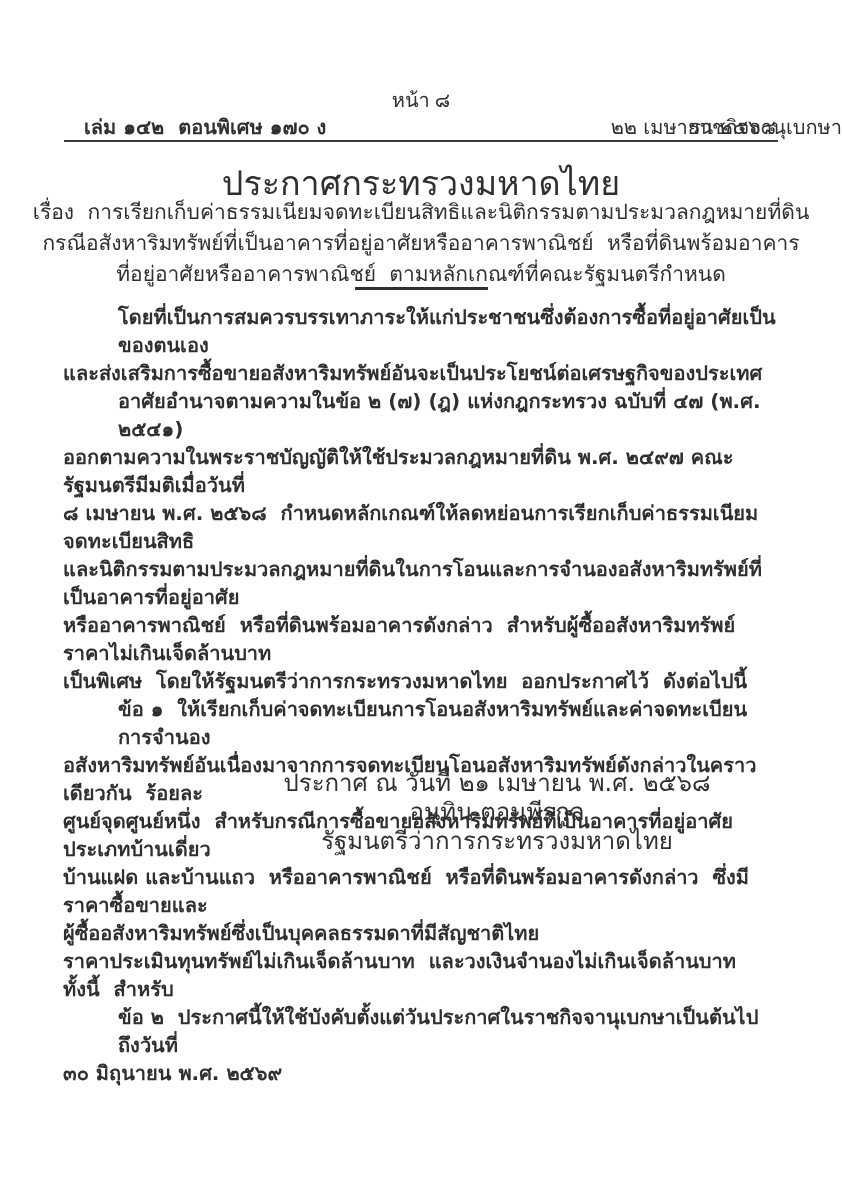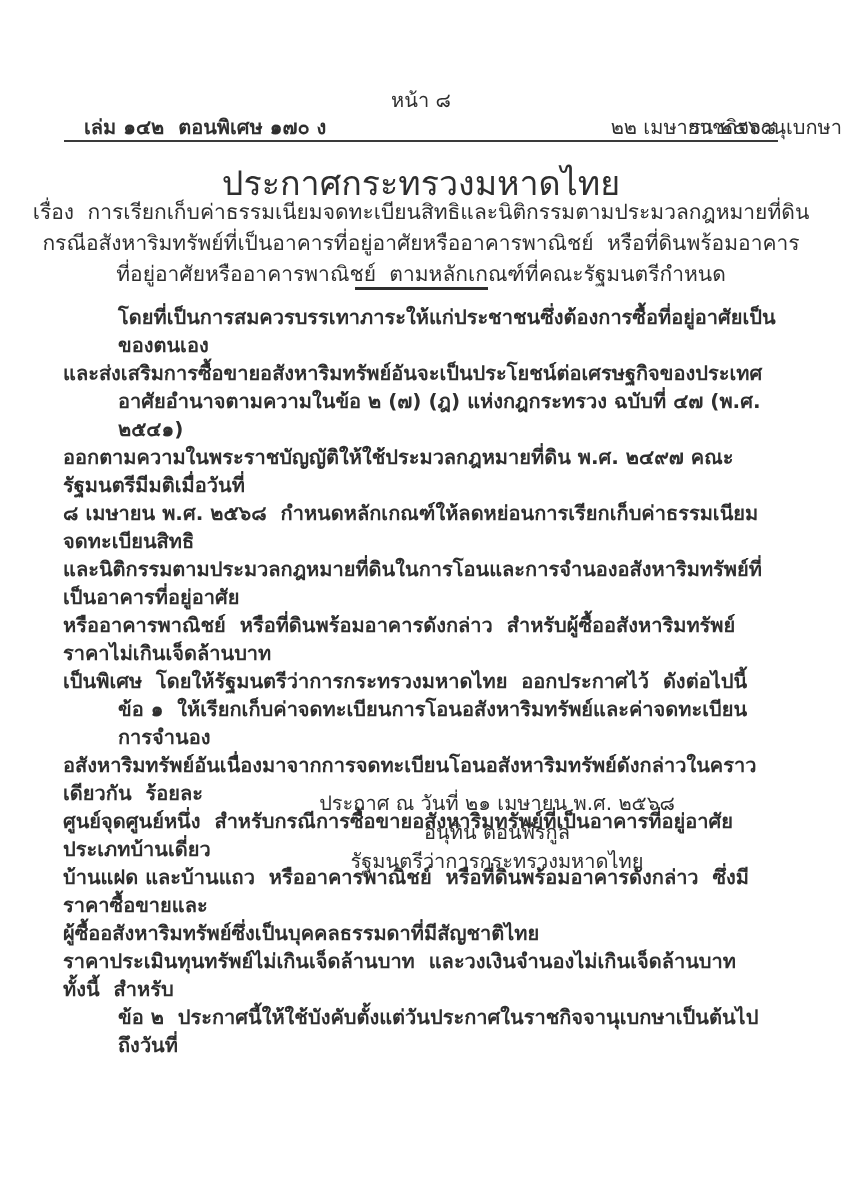--- a/index.html
+++ b/index.html
@@ -21,20 +21,21 @@
     overflow: hidden;
   }
   .page-label {
     position: absolute;
     top: 84px;
     left: 0;
     width: 842px;
     text-align: center;
     font-size: 20px;
     white-space: pre-wrap;
+    font-family: Liberation Serif, serif;
   }
   .header-row {
     position: absolute;
     top: 111px;
     left: 0;
     width: 842px;
     height: 26px;
     font-size: 20px;
   }
   .hr-left {
@@ -103,25 +104,25 @@
     font-weight: bold;
   }
   .body-line {
     white-space: pre-wrap;
   }
   .body-line.indent {
     padding-left: 55px;
   }
   .signature {
     position: absolute;
-    top: 789px;
+    top: 769px;
     left: 152px;
     width: 690px;
     text-align: center;
-    font-size: 20px;
+    font-size: 24px;
     line-height: 29px;
   }
   .signature div {
     white-space: pre-wrap;
   }
 </style>
 </head>
 <body>
 
 <div class="page">
@@ -155,20 +156,21 @@
       <div class="body-line">และนิติกรรมตามประมวลกฎหมายที่ดินในการโอนและการจำนองอสังหาริมทรัพย์ที่เป็นอาคารที่อยู่อาศัย</div>
       <div class="body-line">หรืออาคารพาณิชย์  หรือที่ดินพร้อมอาคารดังกล่าว  สำหรับผู้ซื้ออสังหาริมทรัพย์ราคาไม่เกินเจ็ดล้านบาท</div>
       <div class="body-line">เป็นพิเศษ  โดยให้รัฐมนตรีว่าการกระทรวงมหาดไทย  ออกประกาศไว้  ดังต่อไปนี้</div>
       <div class="body-line indent">ข้อ ๑  ให้เรียกเก็บค่าจดทะเบียนการโอนอสังหาริมทรัพย์และค่าจดทะเบียนการจำนอง</div>
       <div class="body-line">อสังหาริมทรัพย์อันเนื่องมาจากการจดทะเบียนโอนอสังหาริมทรัพย์ดังกล่าวในคราวเดียวกัน  ร้อยละ</div>
       <div class="body-line">ศูนย์จุดศูนย์หนึ่ง  สำหรับกรณีการซื้อขายอสังหาริมทรัพย์ที่เป็นอาคารที่อยู่อาศัยประเภทบ้านเดี่ยว</div>
       <div class="body-line">บ้านแฝด และบ้านแถว  หรืออาคารพาณิชย์  หรือที่ดินพร้อมอาคารดังกล่าว  ซึ่งมีราคาซื้อขายและ</div>
       <div class="body-line">ผู้ซื้ออสังหาริมทรัพย์ซึ่งเป็นบุคคลธรรมดาที่มีสัญชาติไทย</div>
       <div class="body-line">ราคาประเมินทุนทรัพย์ไม่เกินเจ็ดล้านบาท  และวงเงินจำนองไม่เกินเจ็ดล้านบาท  ทั้งนี้  สำหรับ</div>
       <div class="body-line indent">ข้อ ๒  ประกาศนี้ให้ใช้บังคับตั้งแต่วันประกาศในราชกิจจานุเบกษาเป็นต้นไป  ถึงวันที่</div>
+      <div class="body-line">๓๐ มิถุนายน พ.ศ. ๒๕๖๙</div>
     </div>
 
   <div class="signature">
     <div>ประกาศ ณ วันที่ ๒๑ เมษายน พ.ศ. ๒๕๖๘</div>
     <div>อนุทิน ตอนพีรกูล</div>
     <div>รัฐมนตรีว่าการกระทรวงมหาดไทย</div>
   </div>
 
 </div>
 

